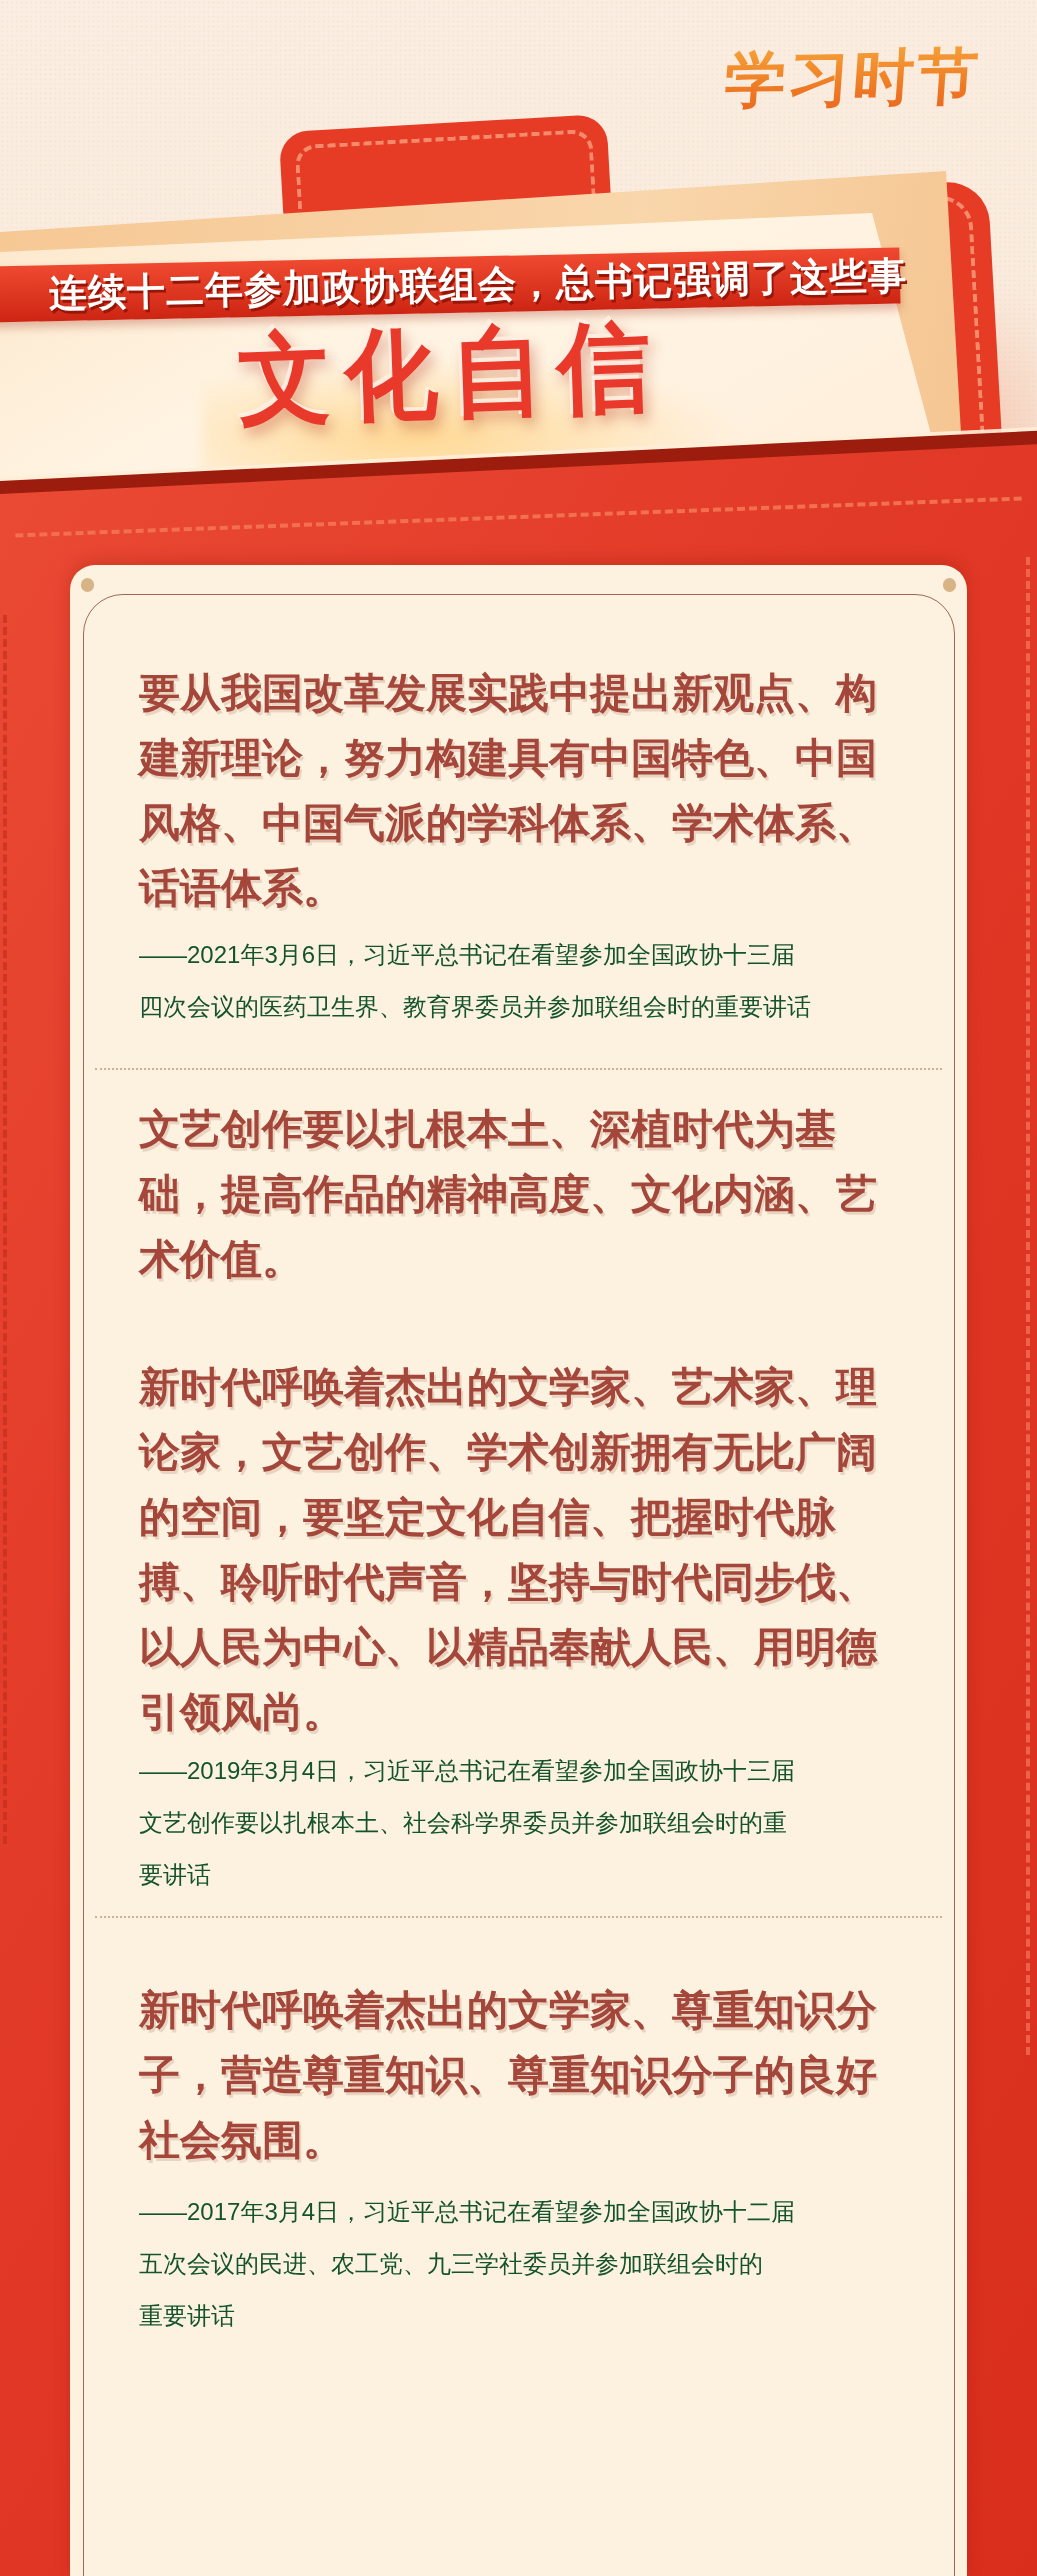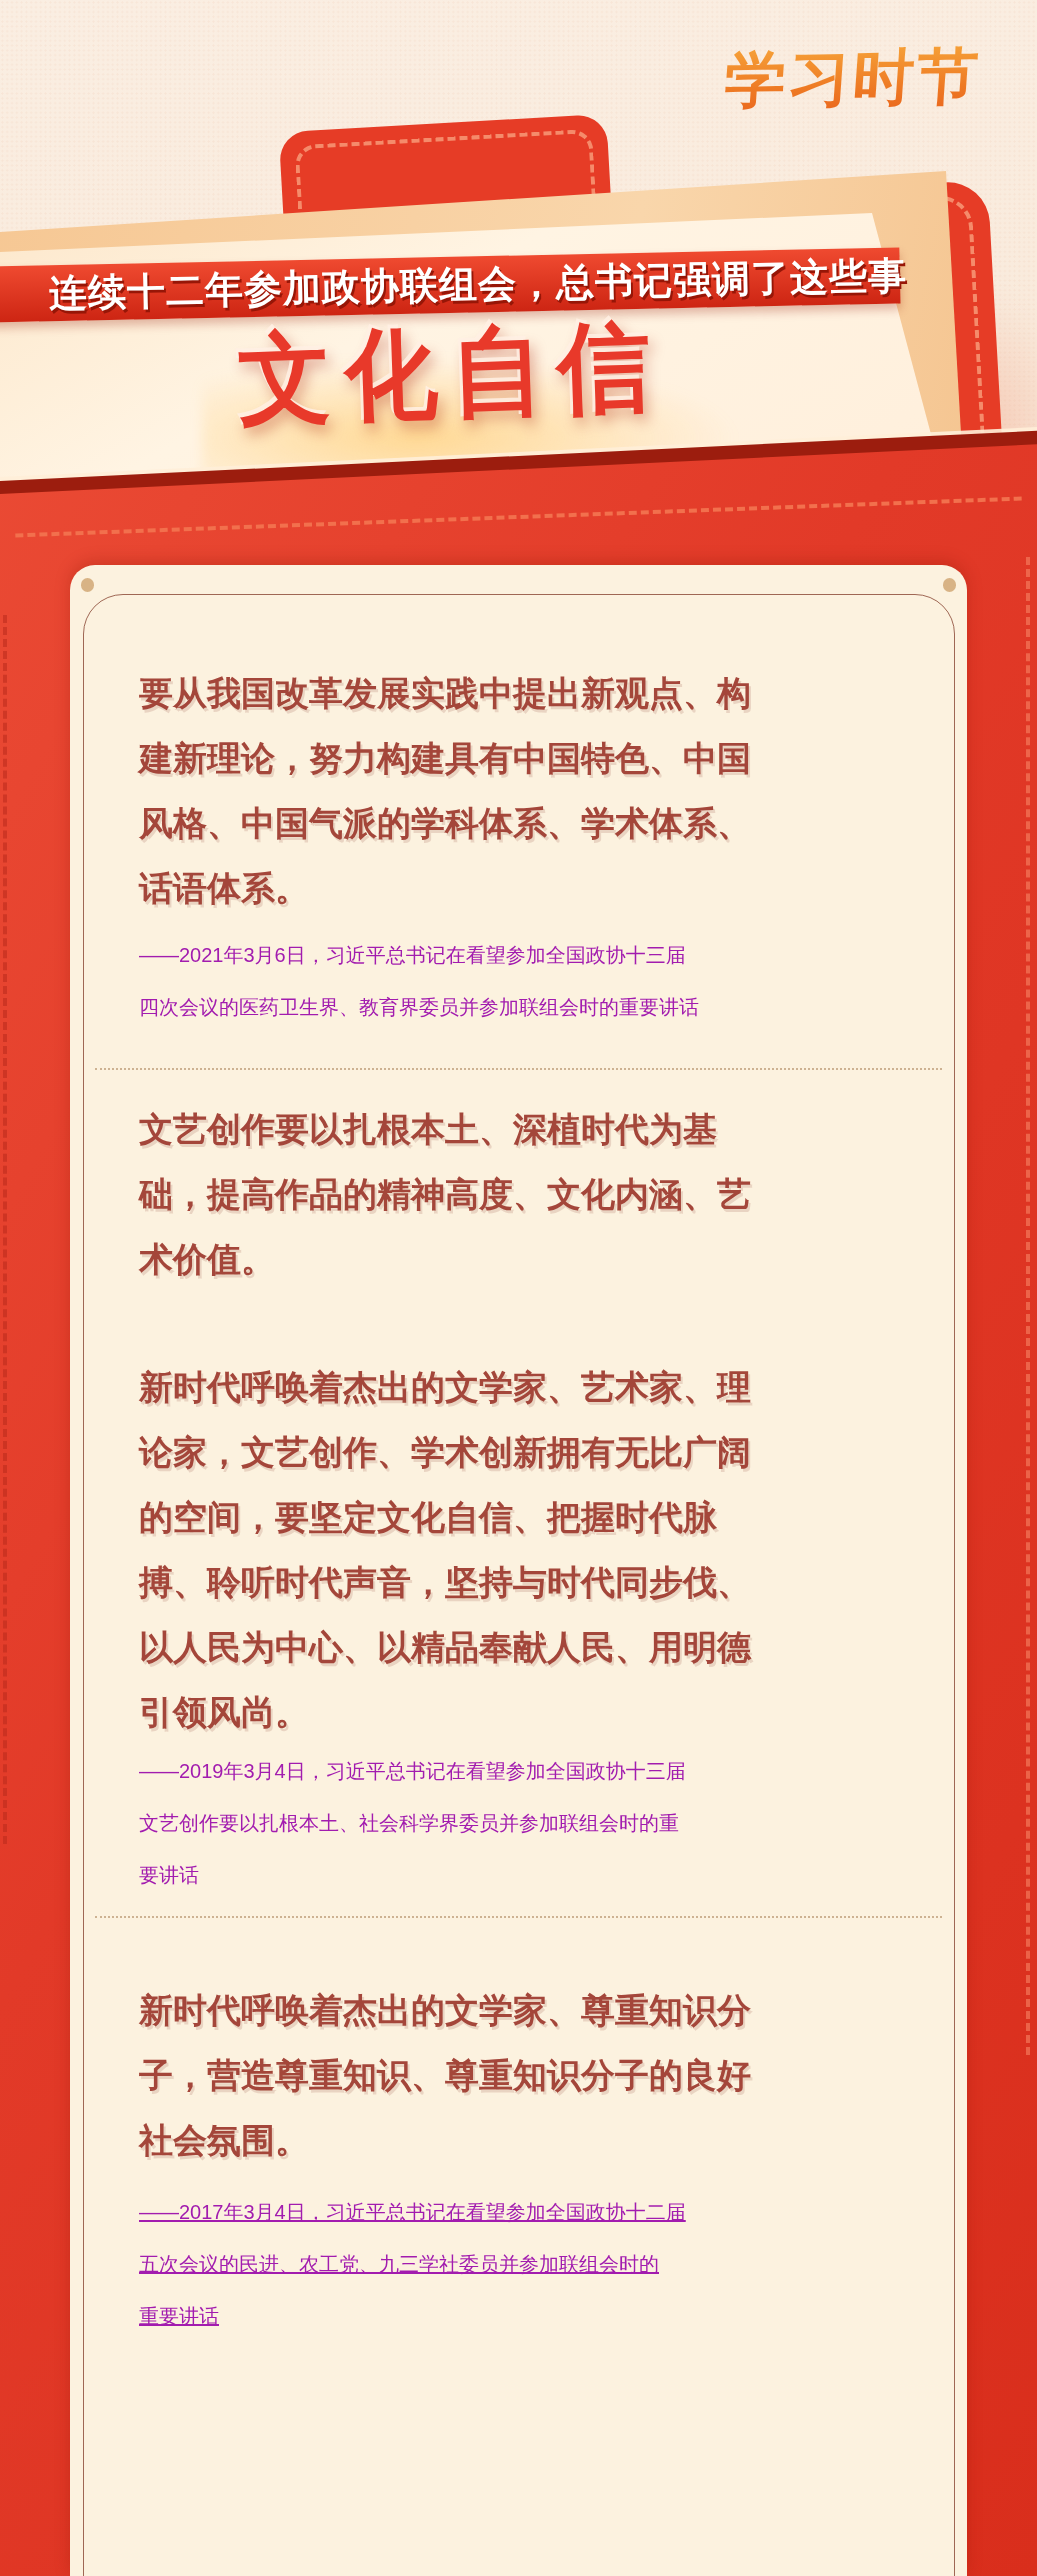--- a/index.html
+++ b/index.html
@@ -74,35 +74,35 @@
   
   .content-card{position:absolute;left:70px;top:565px;width:897px;height:2011px;
     background:#fcf2df;border-radius:25px 25px 0 0;
     box-shadow:0 -3.8px 15.4px rgba(140,20,5,.28);}
   .rivet{position:absolute;width:13.4px;height:13.4px;border-radius:50%;background:#d8b385;top:13.4px;}
   .rivet.left{left:10.6px;}
   .rivet.right{left:873px;}
   .inner-border{position:absolute;left:12.5px;right:12.5px;top:29px;bottom:-5.8px;
     border:1.9px solid rgba(142,79,60,.85);border-radius:40px 40px 0 0;}
   .content{position:absolute;left:69px;right:69px;top:29px;}
-  .quote-text{white-space:pre-line;font-size:34px;line-height:65px;font-weight:900;
+  .quote-text{white-space:pre-line;font-size:41px;line-height:65px;font-weight:900;
     color:#a4463a;letter-spacing:0;
     text-shadow:1.9px 2.9px 0 rgba(136,58,42,.16);}
-  .attr-text{white-space:pre-line;font-size:20px;line-height:52px;font-weight:400;
-    color:#a21caf;}
+  .attr-text{white-space:pre-line;font-size:24px;line-height:52px;font-weight:400;
+    color:#14532d;}
   .divider{border-top:2.9px dotted #cdb292;height:0;margin-left:-44px;margin-right:-44px;}
   .q1{margin-top:67px;}
   .a1{margin-top:7.7px;}
   .d1{margin-top:35px;}
   .q2{margin-top:63px;}
   .q3{margin-top:27px;}
   .a2{margin-top:0px;}
   .d2{margin-top:15.4px;}
   .q4{margin-top:60px;}
-  .a3{margin-top:13.4px;text-decoration:underline;}
+  .a3{margin-top:13.4px;}
 </style>
 </head>
 <body>
 
 <div class="page">
 
   <div class="bg-noise"></div>
   <div class="bg-blob"></div>
 
   <div class="logo-xuexi">学习时节</div>

